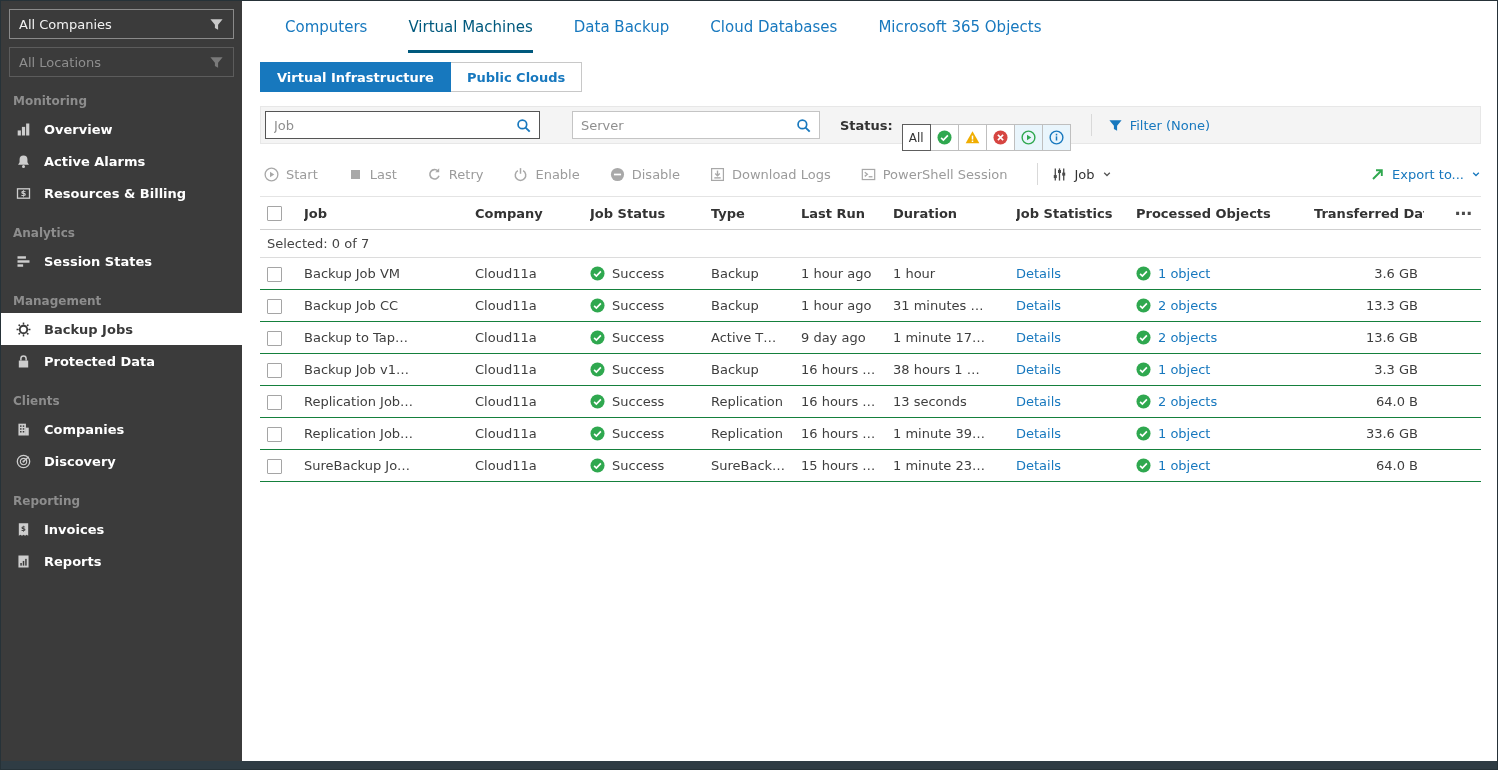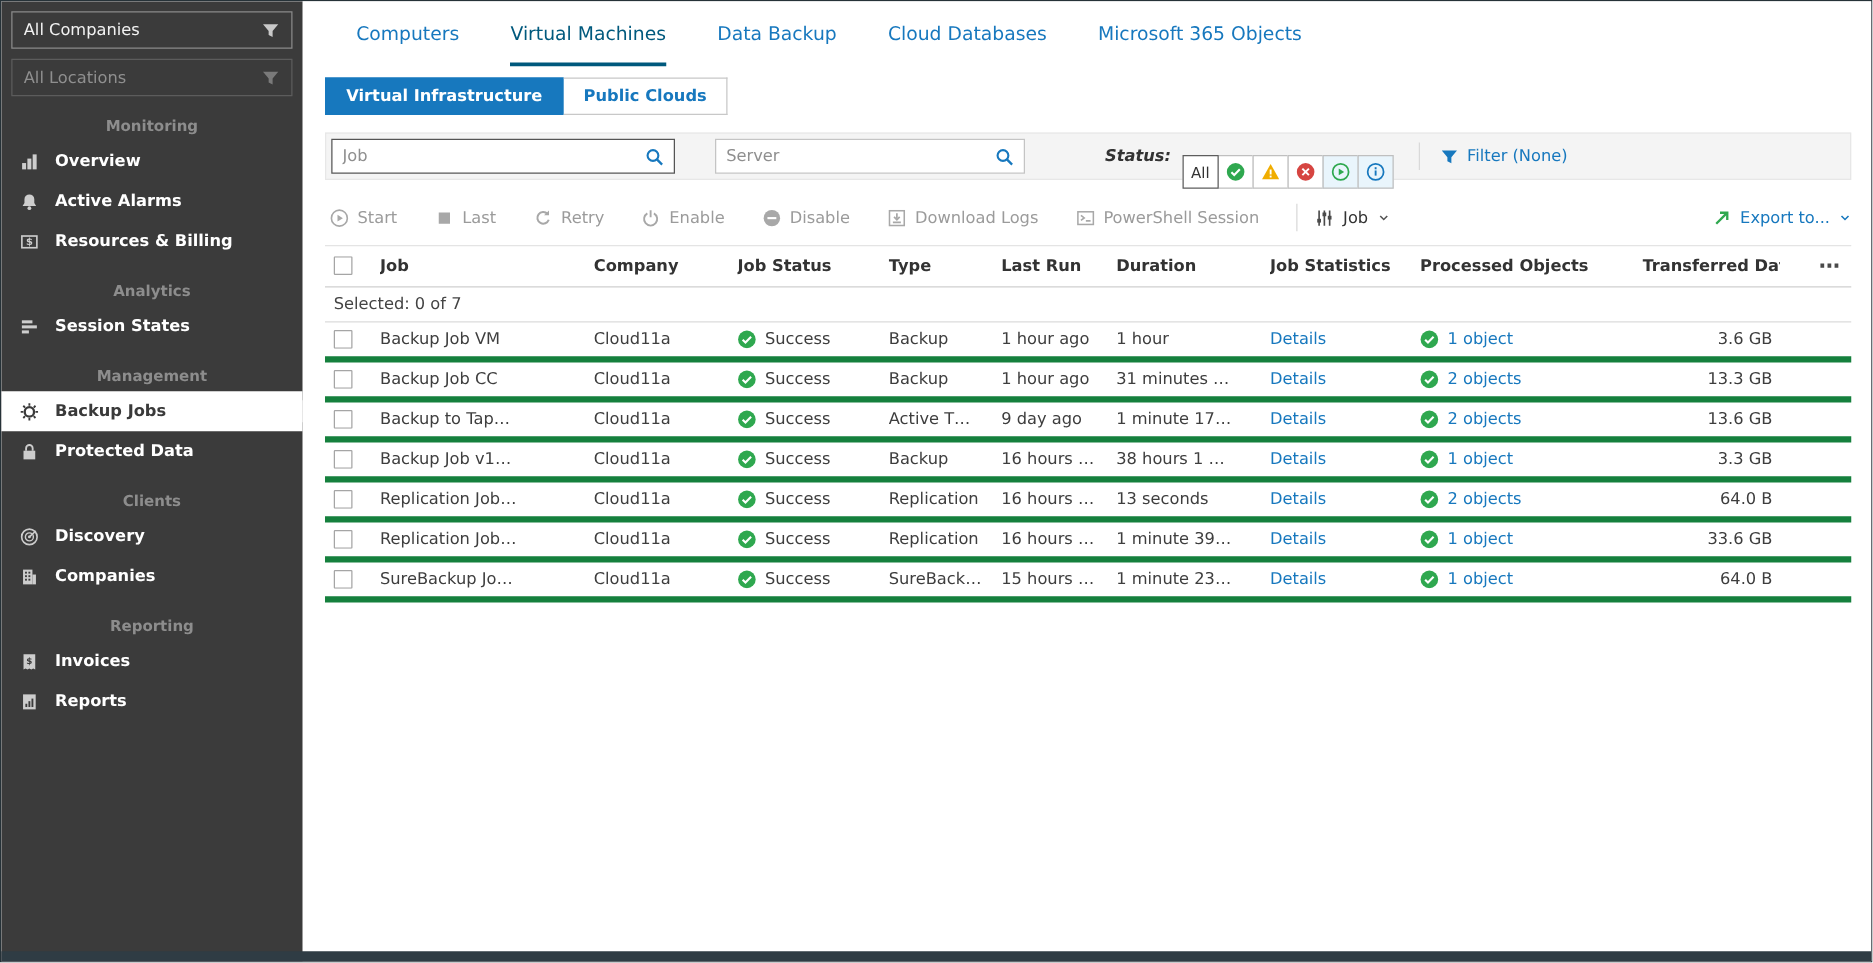--- a/index.html
+++ b/index.html
@@ -6,21 +6,21 @@
   body { font-family: "DejaVu Sans", "Liberation Sans", sans-serif; background:#fff; }
   .app { position:relative; width:1498px; height:770px; display:flex; border:1px solid #263238; overflow:hidden; background:#fff; }
 
   
   .sidebar { width:241px; flex-shrink:0; background:#3b3b3b; color:#fff; position:relative; z-index:2; }
   .side-filter { margin:8px 8px 0; height:30px; border:1px solid #8a8a8a; display:flex; align-items:center; justify-content:space-between; padding:0 9px; font-size:13px; color:#f2f2f2; cursor:pointer; }
   .side-filter .sf-ic { color:#c9c9c9; }
   .side-filter.disabled { color:#8f8f8f; border-color:#5c5c5c; }
   .side-filter.disabled .sf-ic { color:#7a7a7a; }
   #side-nav { margin-top:6px; }
-  .side-section { margin:17px 0 5px; padding:0 12px; font-size:12px; font-weight:bold; color:#8d8d8d;text-align:center; }
+  .side-section { margin:17px 0 5px; padding:0 12px; font-size:12px; font-weight:bold; color:#8d8d8d; }
   .side-item { height:32px; display:flex; align-items:center; gap:13px; padding:0 12px 0 15px; font-size:13px; font-weight:bold; color:#fff; cursor:pointer; position:relative; }
   .side-item .ic { color:#cdcdcd; }
   .side-item.active { background:#fff; color:#3a3a3a; }
   .side-item.active .ic { color:#3a3a3a; }
   .side-item.active::after { content:""; position:absolute; right:-9px; top:50%; margin-top:-9px; border-top:9px solid transparent; border-bottom:9px solid transparent; border-left:9px solid #fff; }
 
   
   .main { flex:1; display:flex; flex-direction:column; padding:0 16px 0 18px; background:#fff; z-index:1; }
 
   .tabs { display:flex; gap:41px; height:52px; align-items:stretch; padding-left:25px; }
@@ -32,21 +32,21 @@
   .subtab + .subtab { border-left:none; }
   .subtab.active { background:#1778be; border-color:#1778be; color:#fff; }
 
   .filterbar { margin-top:14px; background:#f4f4f4; border:1px solid #e7e7e7; height:38px; display:flex; align-items:center; padding:0 10px 0 4px; flex-shrink:0; }
   .search-box { background:#fff; height:28px; display:flex; align-items:center; border:1px solid #c4c4c4; width:275px; }
   .search-box.primary { border-color:#555; }
   .search-box.second { margin-left:32px; width:248px; }
   .search-box input { border:none; outline:none; flex:1; min-width:0; padding:0 8px; font-size:13px; color:#333; background:transparent; font-family:inherit; }
   .search-box input::placeholder { color:#8f8f8f; opacity:1; }
   .search-ic { color:#1778be; margin-right:8px; cursor:pointer; }
-  .status-label { margin-left:64px; font-size:13px; font-weight:bold; color:#333;font-style:italic; }
+  .status-label { margin-left:20px; font-size:13px; font-weight:bold; color:#333; }
   .status-group { display:flex; margin-left:10px; }
   .status-btn { min-width:27px; height:27px; border:1px solid #bfbfbf; background:#fff; display:flex; align-items:center; justify-content:center; font-size:12px; color:#333; cursor:pointer; margin-left:-1px; padding:12px 6px;margin-top:25px; }
   .status-btn.selected { border-color:#5d5d5d; z-index:1; position:relative; }
   .status-btn.tinted { background:#e9f5fc; }
   .v-divider { width:1px; height:22px; background:#d9d9d9; margin:0 16px 0 20px; flex-shrink:0; }
   .filter-link { display:flex; align-items:center; gap:7px; color:#1778be; font-size:13px; cursor:pointer; }
   .filter-link .ic { color:#1778be; }
 
   .toolbar { display:flex; align-items:center; height:34px; margin-top:13px; padding-left:4px; flex-shrink:0; }
   .tb-group { display:flex; align-items:center; }
@@ -57,21 +57,21 @@
   .job-dd .ic { color:#4a4a4a; }
   .job-dd .ic.sm { color:#555; }
   .export { margin-left:auto; display:flex; align-items:center; gap:7px; color:#1778be; font-size:13px; cursor:pointer; }
   .export .ic.sm { color:#1778be; }
 
   .grid-cols { display:grid; grid-template-columns:44px 171px 115px 121px 90px 92px 123px 120px 178px 110px 1fr; }
   .thead { margin-top:5px; height:34px; align-items:center; border-top:1px solid #e4e4e4; border-bottom:1px solid #cfcfcf; font-size:13px; font-weight:bold; color:#333; flex-shrink:0; }
   .thead .hc { white-space:nowrap; overflow:hidden; cursor:pointer; }
   .c-menu { text-align:right; color:#4a4a4a; font-size:17px; padding-right:8px; letter-spacing:1px; cursor:pointer; }
   .selrow { height:28px; display:flex; align-items:center; padding-left:7px; font-size:13px; color:#444; border-bottom:1px solid #dcdcdc; flex-shrink:0; }
-  .trow { height:32px; align-items:center; border-bottom:5px solid #15803d; font-size:13px; color:#3e3e3e; }
+  .trow { height:32px; align-items:center; border-bottom:1px solid #15803d; font-size:13px; color:#3e3e3e; }
   .cell { white-space:nowrap; overflow:hidden; }
   .c-check { padding-left:7px; }
   .checkbox { width:15px; height:15px; border:1px solid #a5a5a5; background:#fff; display:inline-block; vertical-align:middle; border-radius:1px; cursor:pointer; }
   .c-status { display:flex; align-items:center; gap:7px; }
   .link { color:#1778be; text-decoration:none; cursor:pointer; }
   .c-right { text-align:right; padding-right:6px; }
 
   .bottombar { position:absolute; left:0; right:0; bottom:0; height:8px; background:#2f3c44; z-index:3; }
 
   .ic { display:inline-flex; width:15px; height:15px; flex-shrink:0; }
@@ -166,44 +166,44 @@
               <rect x="3" y="7" width="10" height="7.4" fill="currentColor"></rect>
               <path d="M5.2 7V4.9a2.8 2.8 0 0 1 5.6 0V7" fill="none" stroke="currentColor" stroke-width="1.6"></path>
             </svg>
           </span>
           <span class="side-label">Protected Data</span>
         </div>
         <div class="side-section">Clients</div>
         <div class="side-item">
           <span class="ic ">
             <svg viewBox="0 0 16 16">
-              <circle cx="8" cy="8" r="6.6" fill="none" stroke="currentColor" stroke-width="1.4"></circle>
-              <circle cx="8" cy="8" r="3.4" fill="none" stroke="currentColor" stroke-width="1.2"></circle>
-              <circle cx="8" cy="8" r="1.2" fill="currentColor"></circle>
-              <path d="M8 8l5.5-5" stroke="currentColor" stroke-width="1.4"></path>
-            </svg>
-          </span>
-          <span class="side-label">Discovery</span>
-        </div>
-        <div class="side-item">
-          <span class="ic ">
-            <svg viewBox="0 0 16 16">
               <rect x="2.6" y="1.8" width="8" height="12.6" fill="currentColor"></rect>
               <rect x="10.6" y="6" width="3" height="8.4" fill="currentColor"></rect>
               <g fill="#3b3b3b">
                 <rect x="4.3" y="3.6" width="1.6" height="1.6"></rect>
                 <rect x="7.2" y="3.6" width="1.6" height="1.6"></rect>
                 <rect x="4.3" y="6.6" width="1.6" height="1.6"></rect>
                 <rect x="7.2" y="6.6" width="1.6" height="1.6"></rect>
                 <rect x="4.3" y="9.6" width="1.6" height="1.6"></rect>
                 <rect x="7.2" y="9.6" width="1.6" height="1.6"></rect>
               </g>
             </svg>
           </span>
           <span class="side-label">Companies</span>
+        </div>
+        <div class="side-item">
+          <span class="ic ">
+            <svg viewBox="0 0 16 16">
+              <circle cx="8" cy="8" r="6.6" fill="none" stroke="currentColor" stroke-width="1.4"></circle>
+              <circle cx="8" cy="8" r="3.4" fill="none" stroke="currentColor" stroke-width="1.2"></circle>
+              <circle cx="8" cy="8" r="1.2" fill="currentColor"></circle>
+              <path d="M8 8l5.5-5" stroke="currentColor" stroke-width="1.4"></path>
+            </svg>
+          </span>
+          <span class="side-label">Discovery</span>
         </div>
         <div class="side-section">Reporting</div>
         <div class="side-item">
           <span class="ic ">
             <svg viewBox="0 0 16 16">
               <path d="M3 1.4h10v13.2l-1.7-1-1.6 1-1.7-1-1.6 1-1.7-1-1.7 1z" fill="currentColor"></path>
               <text x="8" y="9.8" font-size="7.5" font-weight="bold" text-anchor="middle" fill="#3b3b3b">$</text>
             </svg>
           </span>
           <span class="side-label">Invoices</span>

